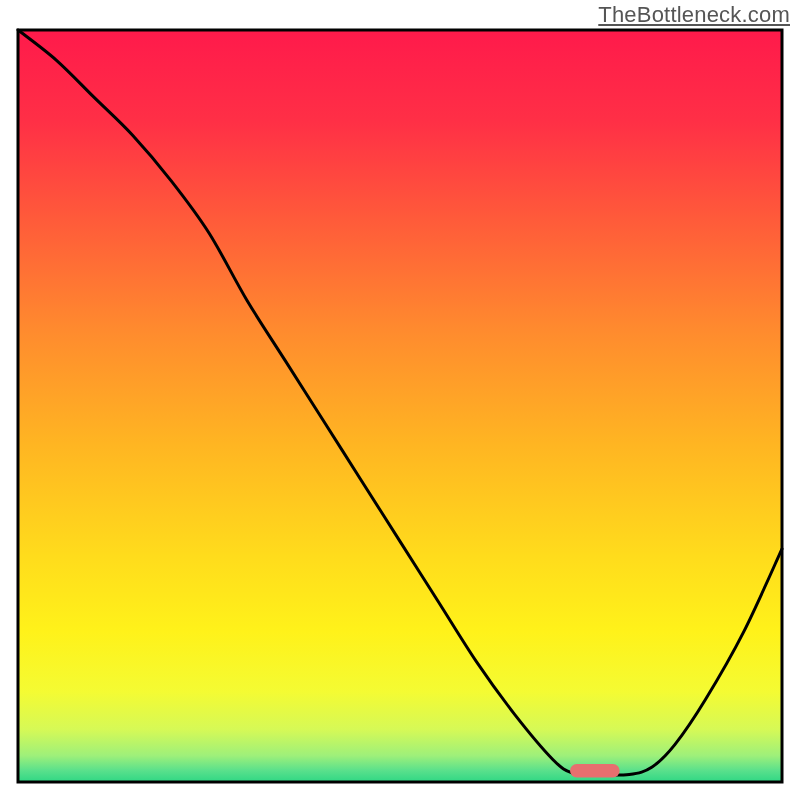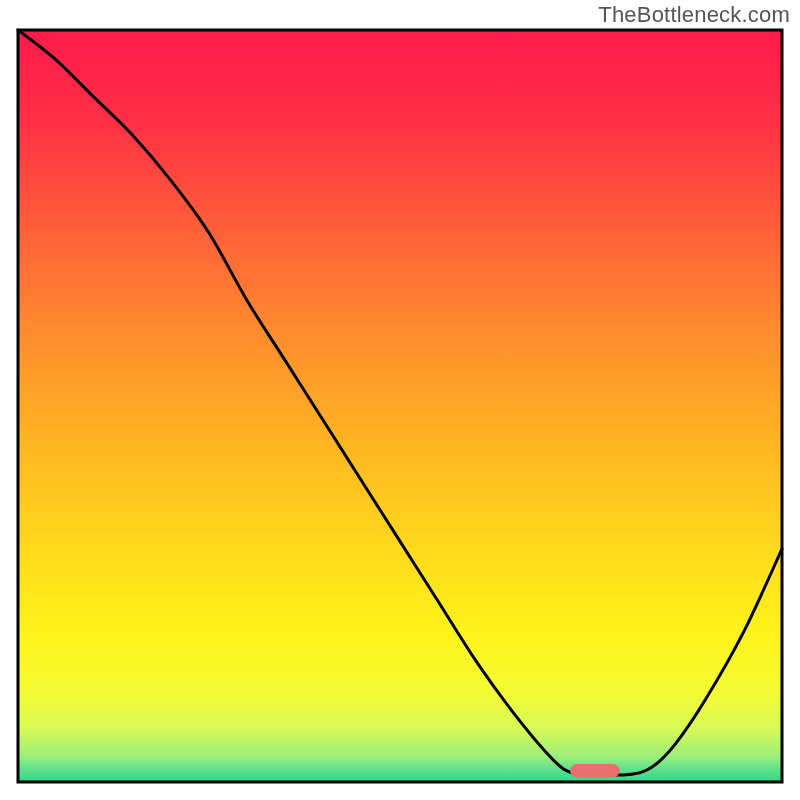--- a/index.html
+++ b/index.html
@@ -16,20 +16,21 @@
     height: 800px;
   }
   .watermark {
     position: absolute;
     top: 2px;
     right: 10px;
     font-size: 22px;
     font-weight: 500;
     color: #555555;
     letter-spacing: 0.2px;
+    text-decoration: underline;
   }
   svg {
     display: block;
   }
 </style>
 </head>
 <body>
 <div class="container">
   <div class="watermark">TheBottleneck.com</div>
   <svg id="chart-svg" width="800" height="800">

